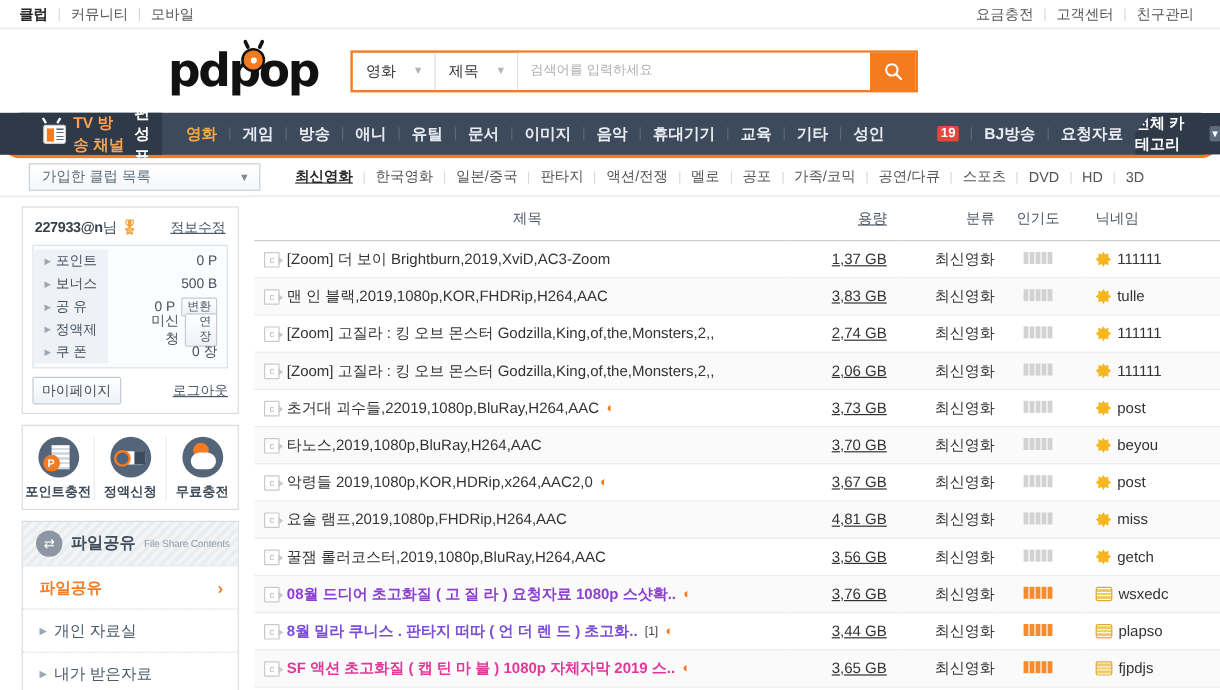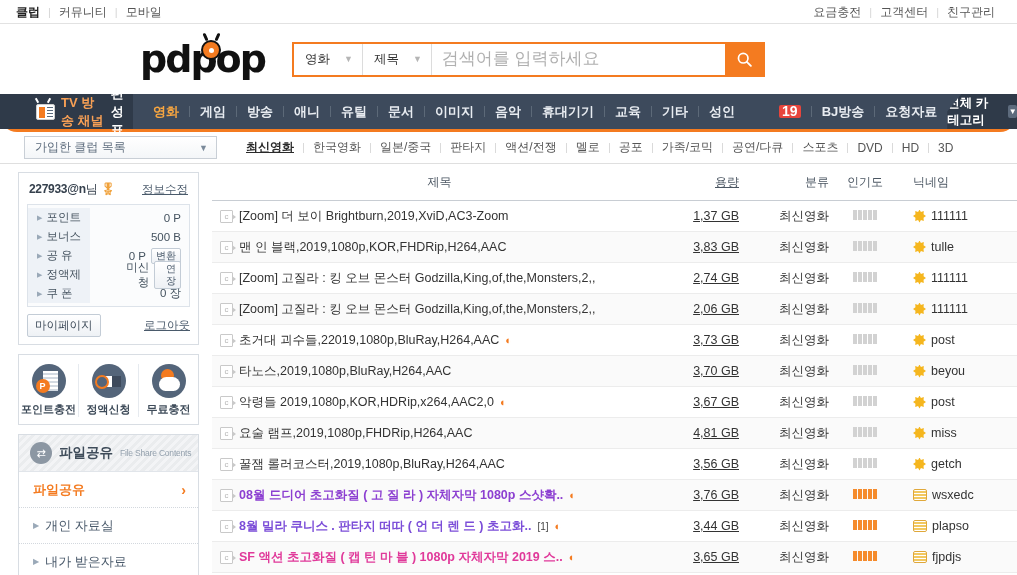--- a/index.html
+++ b/index.html
@@ -85,21 +85,21 @@
     font-size: 12.5px; color: #333;
     border-right: 1px solid #dcdcdc;
     cursor: pointer;
     white-space: nowrap;
   }
   .sel .chev { color: #b5b5b5; font-size: 9px; }
   .search-input {
     flex: 1;
     border: none; outline: none;
     padding: 0 10px;
-    font-size: 17px;
+    font-size: 11px;
     font-family: "Liberation Sans", sans-serif;
     color: #7f1d1d;
   }
   .search-input::placeholder { color: #b0b0b0; }
   .search-btn {
     width: 38px; background: #f47b20;
     border: none; cursor: pointer;
     display: flex; align-items: center; justify-content: center;
   }
 
@@ -156,21 +156,21 @@
   .nav-cats .item {
     color: #e8ecf1; font-size: 13px; font-weight: bold;
     padding: 0 10px; cursor: pointer;
     display: flex; align-items: center; gap: 4px;
     white-space: nowrap;
   }
   .nav-cats .item.active { color: #f8a640; }
   .nav-cats .vsep { width: 1px; height: 11px; background: #5c6978; }
   .badge19 {
     background: #e8453c; color: #fff;
-    font-size: 14px; font-weight: bold;
+    font-size: 11px; font-weight: bold;
     border-radius: 2px; padding: 1px 3px;
     line-height: 11px;
     margin-left: 40px;
   }
   .nav-all {
     width: 125px; background: #2f3a49;
     display: flex; align-items: center; justify-content: center;
     gap: 16px;
     color: #fff; font-weight: bold; font-size: 12.5px;
     cursor: pointer;
@@ -909,21 +909,21 @@
               <span class="nickwrap">
                 <span class="starico"></span>
                 <span>getch</span>
               </span>
             </td>
           </tr>
           <tr>
             <td class="c-title">
               <div class="titlecell">
                 <span class="cbox">c</span>
-                <span class="ttext c-purple">08월 드디어 초고화질 ( 고 질 라 ) 자체자막 1080p 스샷확..</span>
+                <span class="ttext c-purple">08월 드디어 초고화질 ( 고 질 라 ) 요청자료 1080p 스샷확..</span>
                 <span class="wifi">◐</span>
               </div>
             </td>
             <td class="c-size">3,76 GB</td>
             <td class="c-cat">최신영화</td>
             <td class="c-pop"><span class="bars hot">
                 <i></i>
                 <i></i>
                 <i></i>
                 <i></i>

